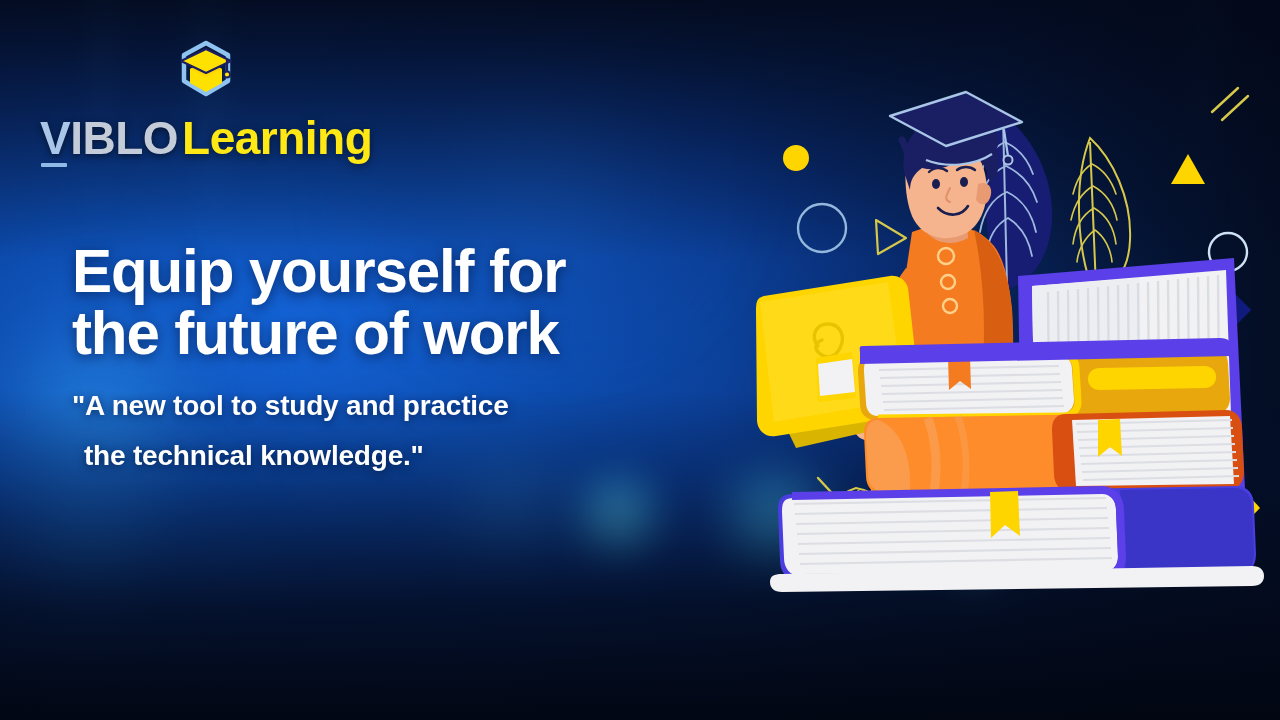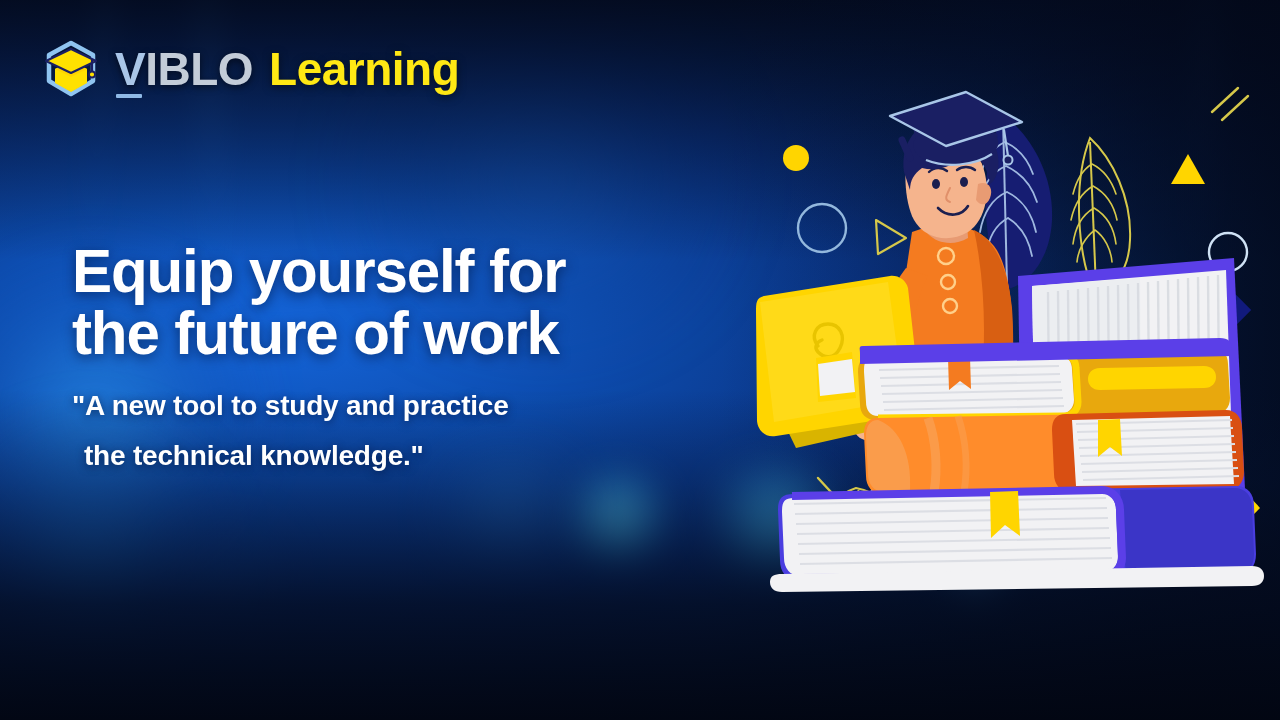--- a/index.html
+++ b/index.html
@@ -39,29 +39,29 @@
 
   .beam {
     position:absolute; pointer-events:none;
     background:linear-gradient(to bottom, rgba(70,160,255,0.50), rgba(40,120,230,0.12) 55%, rgba(0,0,0,0));
     filter:blur(13px);
   }
 
   
   .logo-row {
     position:absolute; left:40px; top:36px;
-    display:flex; align-items:center; gap:13px;
+    display:flex; align-items:center; gap:13px;flex-direction:column;
   }
   .logo-mark { width:62px; height:66px; display:block; }
   .logo-word {
     font-size:46px; font-weight:bold; letter-spacing:-0.5px;
     line-height:1; white-space:nowrap; display:flex; align-items:baseline;
   }
   .w-viblo { color:#c3ccd8; text-shadow:0 2px 7px rgba(0,0,0,0.55); }
-  .w-learning { color:#ffe814; text-shadow:0 2px 8px rgba(0,0,0,0.5); margin-left:16px; }
+  .w-learning { color:#ffe814; text-shadow:0 2px 8px rgba(0,0,0,0.5); margin-left:4px; }
   .v-glyph { position:relative; color:#a9c6e8; display:inline-block; }
   .v-glyph::after {
     content:""; position:absolute; left:1px; right:3px; bottom:-6px;
     height:4px; background:#8fb9e6; border-radius:1px;
   }
 
   
   .headline {
     position:absolute; left:72px; top:240px;
     color:#ffffff; font-weight:bold;

